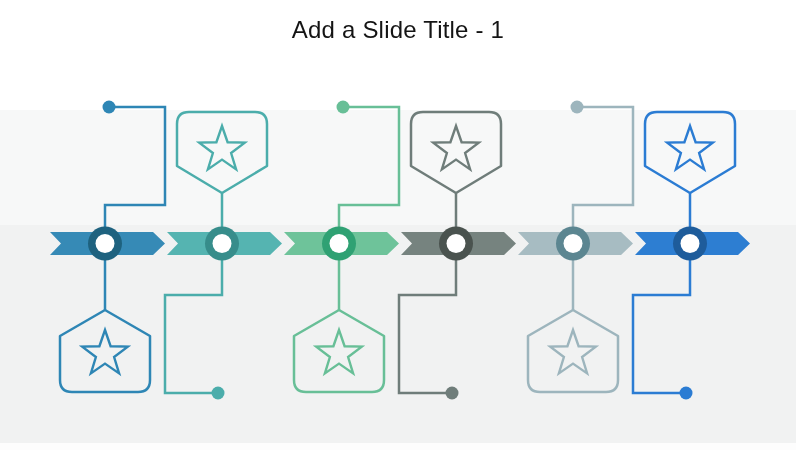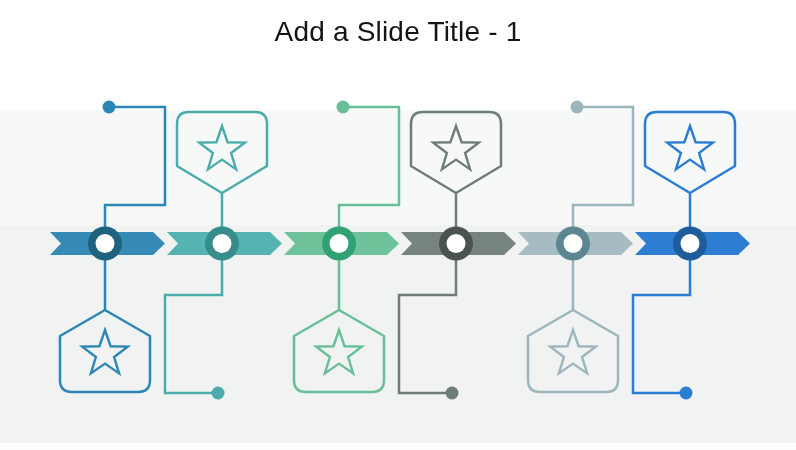--- a/index.html
+++ b/index.html
@@ -11,21 +11,21 @@
   }
   #stage {
     position: relative;
     width: 796px; height: 450px;
   }
   .slide-title {
     position: absolute;
     top: 16px; left: 0;
     width: 100%;
     text-align: center;
-    font-size: 28px;
+    font-size: 24px;
     letter-spacing: 0.2px;
     color: #141414;
     user-select: none;
   }
   #diagram { position: absolute; left: 0; top: 0; }
 </style>
 </head>
 <body>
 
 <div id="stage" style="background: linear-gradient(rgb(255, 255, 255) 0px, rgb(255, 255, 255) 110px, rgb(247, 248, 248) 110px, rgb(247, 248, 248) 225px, rgb(241, 242, 242) 225px, rgb(241, 242, 242) 443px, rgb(253, 253, 253) 443px, rgb(253, 253, 253) 450px);">

